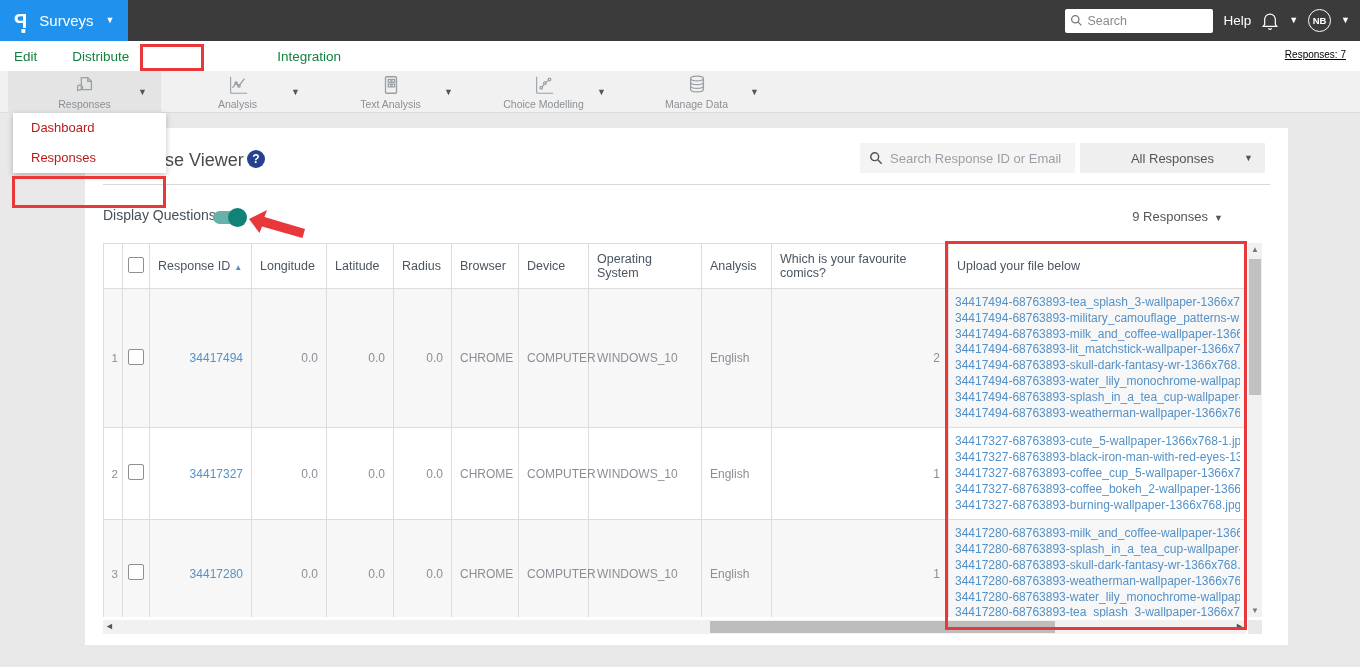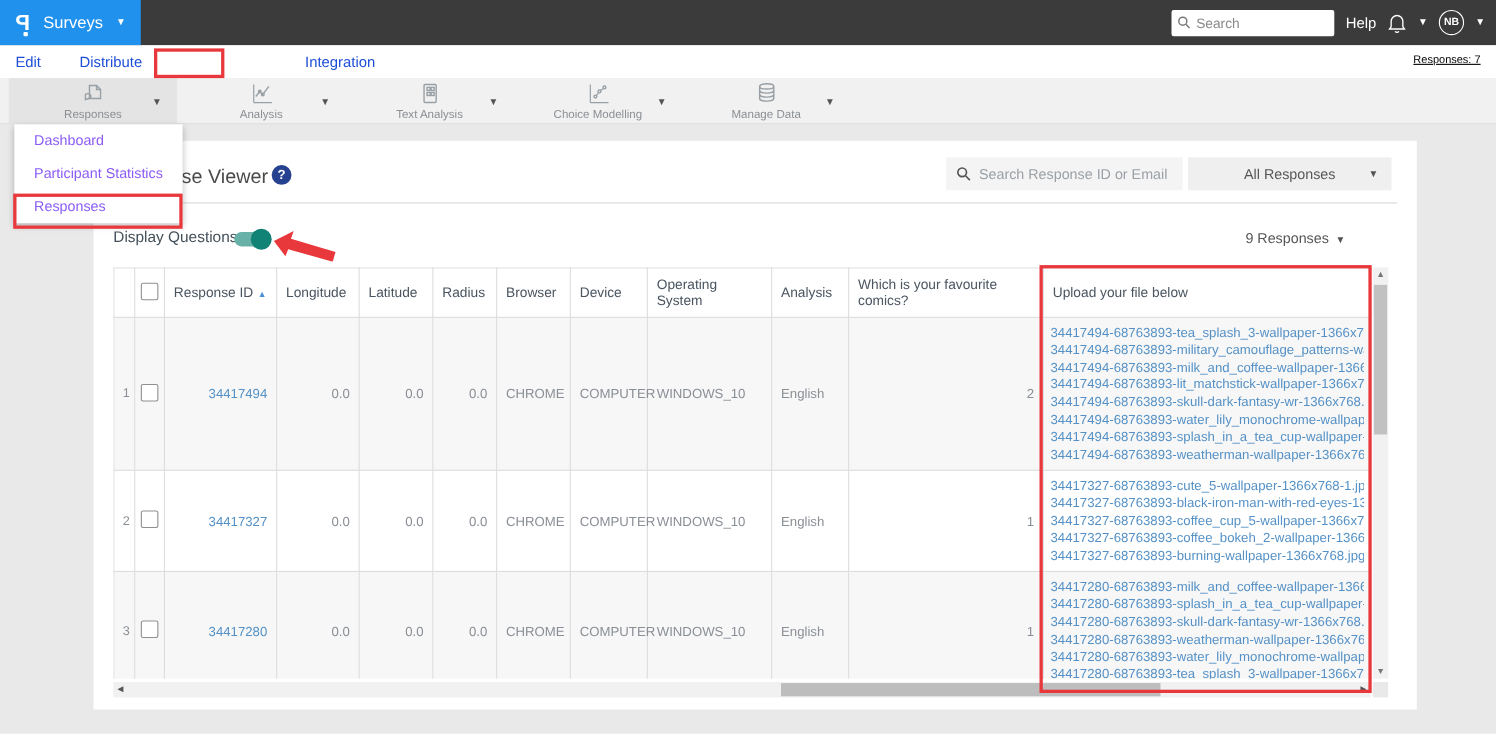--- a/index.html
+++ b/index.html
@@ -23,38 +23,38 @@
   .top-search { position:relative; width:148px; height:24px; }
   .top-search input { width:148px; height:24px; border:none; border-radius:2px; background:#fff; font-size:12.5px; padding:0 6px 0 22px; color:#333; outline:none; font-family:"Liberation Sans",sans-serif; }
   .top-search input::placeholder { color:#8a8a8a; }
   .mag { position:absolute; left:5px; top:5px; width:13px; height:13px; }
   .help-lbl { color:#fff; font-size:13.5px; cursor:pointer; }
   .bell { width:18px; height:20px; cursor:pointer; }
   .avatar { width:23px; height:23px; border:1.5px solid #fff; border-radius:50%; color:#fff; font-size:9.5px; font-weight:bold; display:flex; align-items:center; justify-content:center; cursor:pointer; }
 
   
   .tabbar { position:absolute; left:0; top:41px; width:1360px; height:30px; background:#fff; display:flex; align-items:center; }
-  .tab { font-size:13.5px; color:#1d4ed8; cursor:pointer; }
+  .tab { font-size:13.5px; color:#15803d; cursor:pointer; }
   .tab.t0 { margin-left:14px; }
   .tab.t1 { margin-left:35px; }
   .tab.t2 { margin-left:52px; color:#2e78c0; text-decoration:underline;margin-top:40px; }
   .tab.t3 { margin-left:42px; }
   .resp-count { position:absolute; right:14px; top:8px; font-size:10px; color:#000000;text-decoration:underline; }
 
   
   .toolbar { position:absolute; left:0; top:71px; width:1360px; height:42px; background:#f1f1f1; border-bottom:1px solid #dcdcdc; }
   .tool-cell { position:absolute; top:0; width:153px; height:42px; cursor:pointer; }
   .tool-cell.active { background:#e4e4e4; }
   .tool-icon { position:absolute; left:50%; transform:translateX(-50%); top:3px; width:22px; height:22px; }
   .tool-label { position:absolute; left:0; right:0; bottom:3px; text-align:center; font-size:10.5px; color:#8b9095; }
   .tool-caret { position:absolute; right:14px; top:16px; color:#555; font-size:9px; }
 
   
   .menu { position:absolute; left:13px; top:113px; width:153px; background:#fff; box-shadow:0 2px 6px rgba(0,0,0,.25); z-index:60; }
-  .menu-item { height:30px; line-height:30px; padding-left:18px; font-size:13px; color:#8b5cf6; cursor:pointer; white-space:nowrap; }
+  .menu-item { height:30px; line-height:30px; padding-left:18px; font-size:13px; color:#b91c1c; cursor:pointer; white-space:nowrap; }
 
   
   .card { position:absolute; left:85px; top:128px; width:1203px; height:517px; background:#fff; z-index:5; }
   .page-title { position:absolute; left:18px; top:22px; font-size:18px; color:#4a4a4a; white-space:nowrap; }
   .help-badge { position:absolute; left:162px; top:22px; width:18px; height:18px; border-radius:50%; background:#26418f; color:#fff; font-size:12px; font-weight:bold; text-align:center; line-height:18px; cursor:pointer; }
   .rv-search { position:absolute; left:775px; top:15px; width:215px; height:30px; background:#f4f4f4; }
   .rv-search input { width:100%; height:100%; background:transparent; border:none; outline:none; font-size:13px; padding:0 8px 0 30px; color:#a16207; font-family:"Liberation Sans",sans-serif; }
   .rv-search input::placeholder { color:#9aa0a6; }
   .rv-search .mag2 { position:absolute; left:9px; top:8px; width:14px; height:14px; }
   .all-resp { position:absolute; left:995px; top:15px; width:185px; height:30px; background:#efefef; font-size:13px; color:#555; display:flex; align-items:center; justify-content:center; gap:0; cursor:pointer; }
@@ -328,21 +328,20 @@
     <div class="hscroll">
       <span class="arr-l">◄</span>
       <div class="thumb"></div>
       <span class="arr-r">►</span>
     </div>
     <div class="scroll-corner"></div>
   </div>
 
   <div class="menu">
     <div class="menu-item">Dashboard</div>
-    <div class="menu-item">Participant Statistics</div>
     <div class="menu-item">Responses</div>
   </div>
 
   <div class="anno anno-analytics"></div>
   <div class="anno anno-menu-responses"></div>
   <div class="anno anno-upload-col"></div>
   <svg class="anno-arrow" width="58" height="28" viewBox="0 0 58 28">
     <path d="M1 9 L19 0 L16.5 7 L57 19 L54.5 28 L14 16.5 L11.5 23 Z" fill="#e8383b"></path>
   </svg>
 

